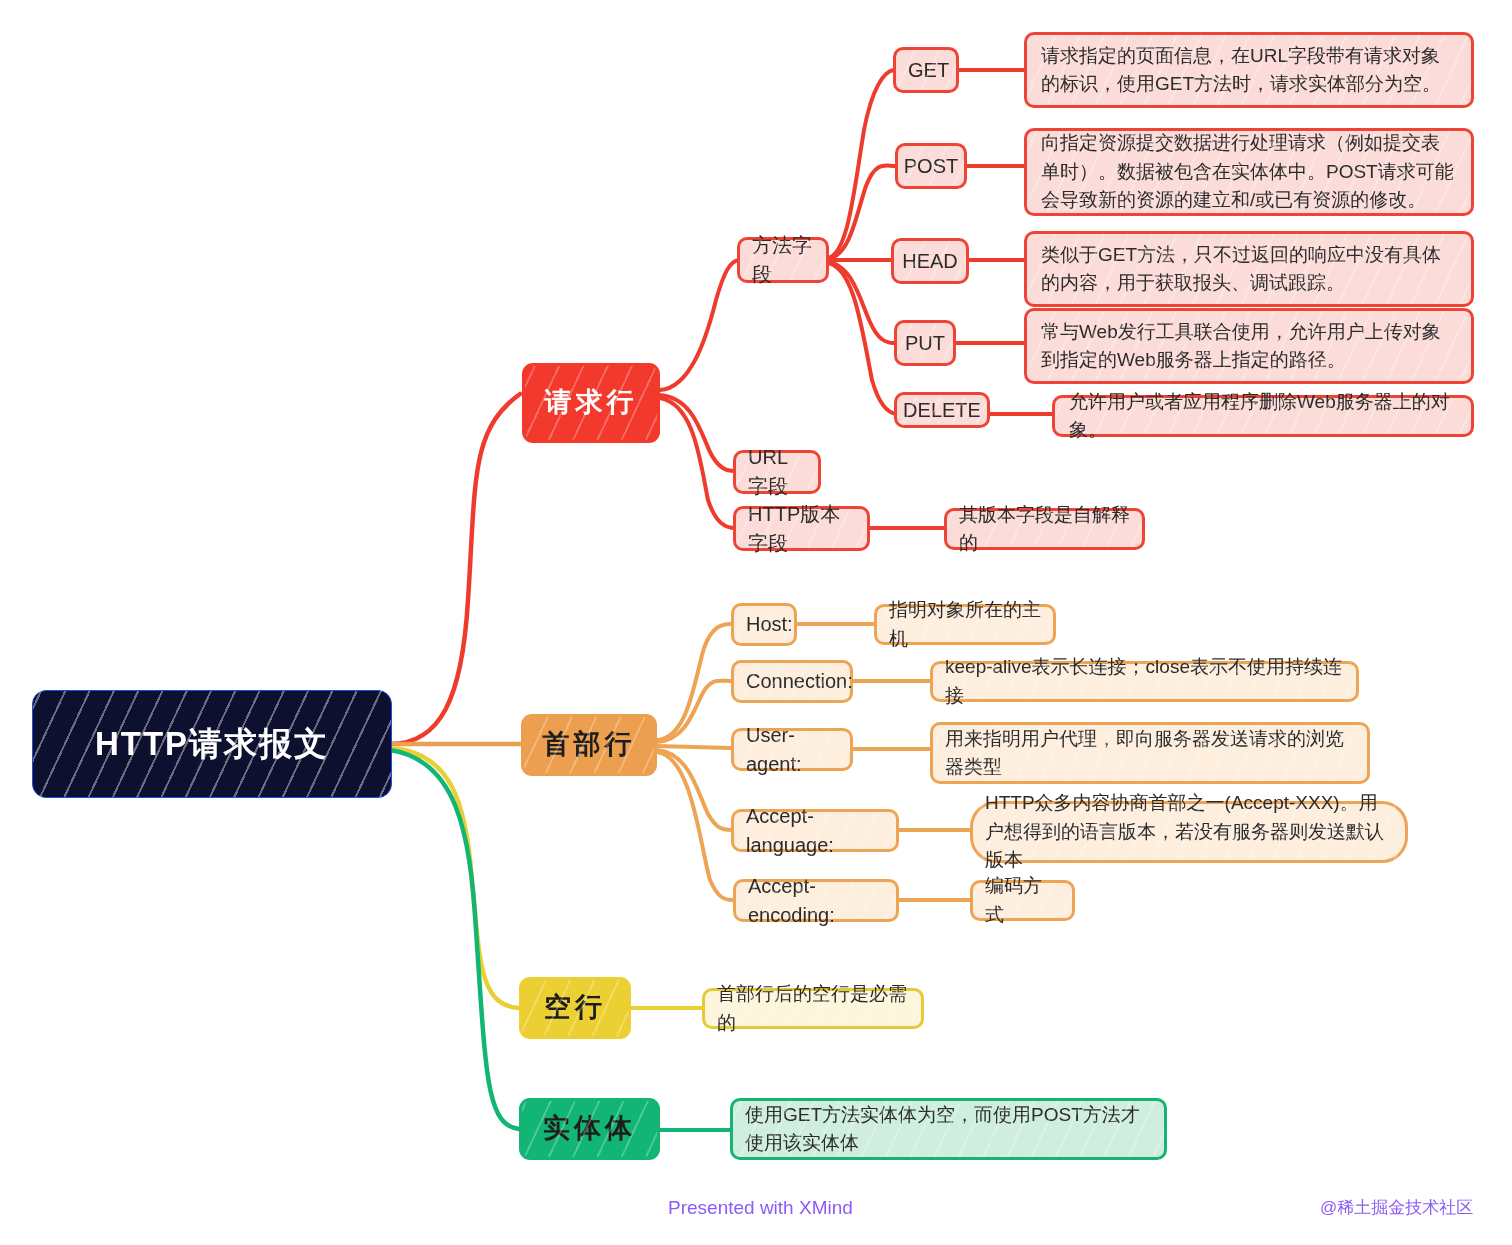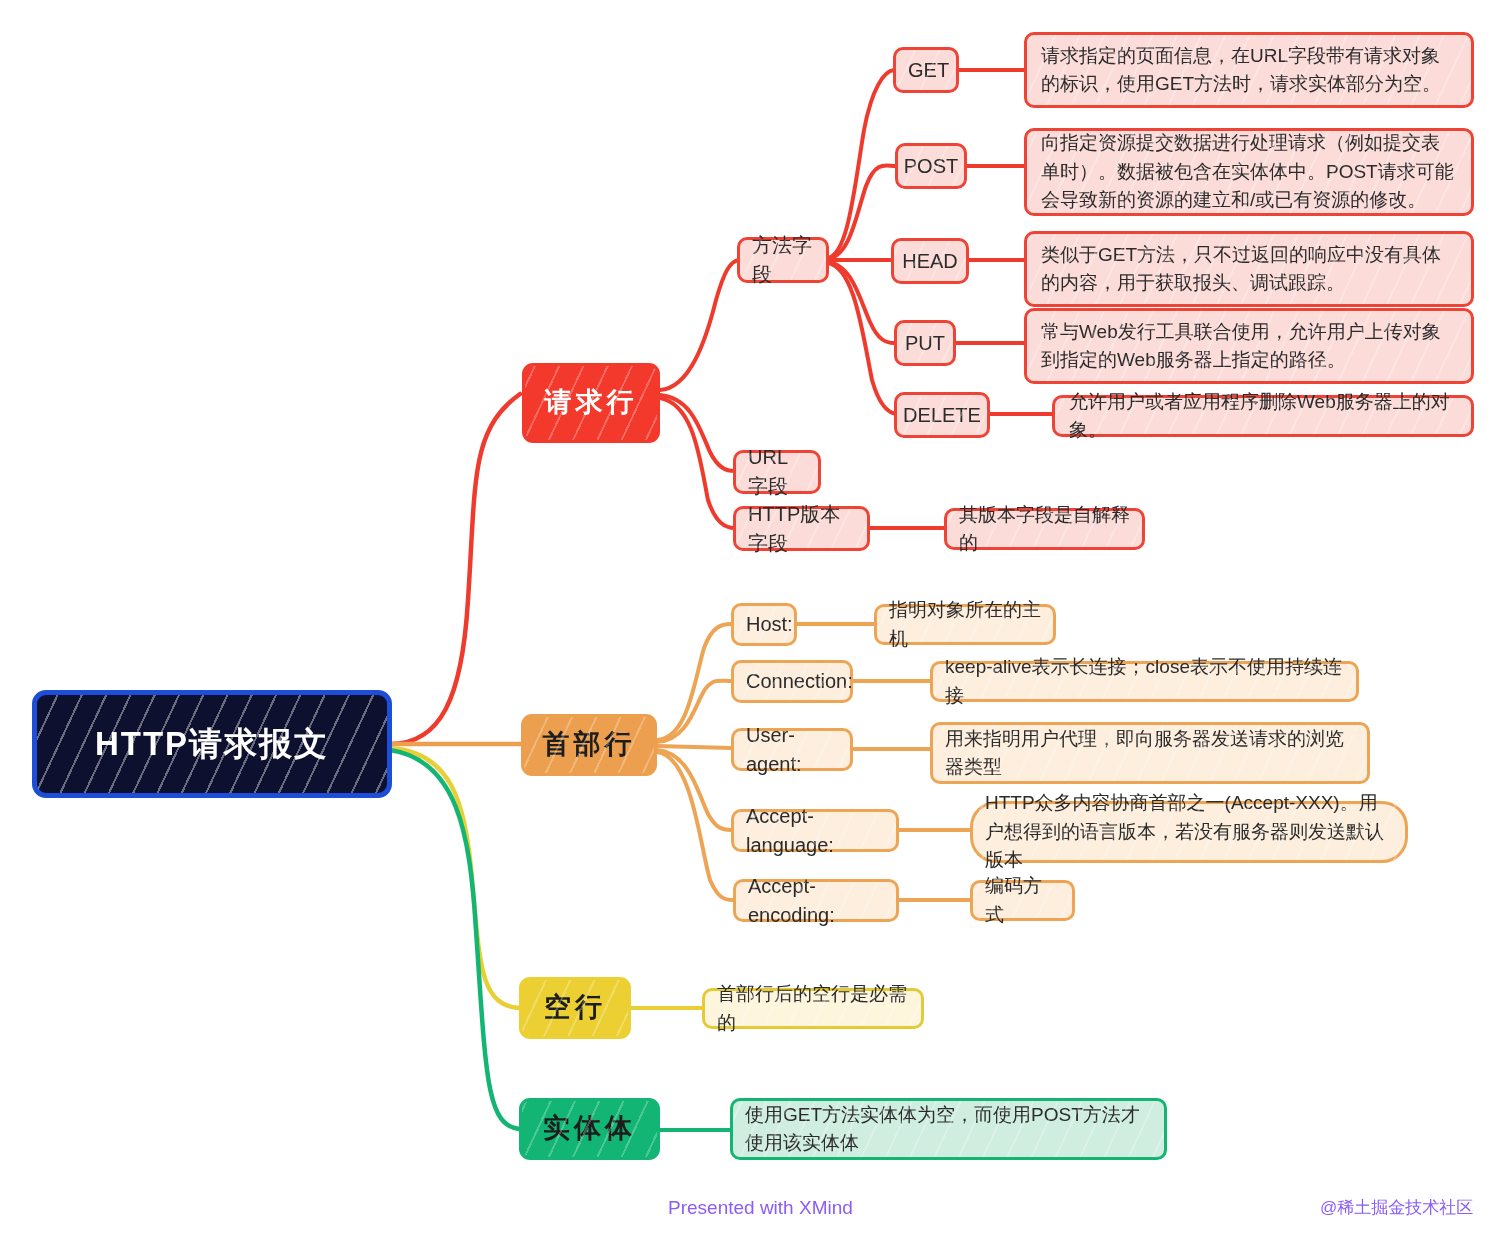--- a/index.html
+++ b/index.html
@@ -48,21 +48,21 @@
       rgba(255,255,255,0.45) 11px,
       rgba(255,255,255,0.0) 11px,
       rgba(255,255,255,0.0) 22px);
     opacity: .55;
   }
   .node.root::after { opacity: .85; }
 
   
   .root {
     background: #0e1030;
-    border: 5px solid #1d4ed8;
+    border: 1px solid #1d4ed8;
     color: #ffffff;
     font-size: 33px;
     letter-spacing: 2px;
     justify-content: center;
     border-radius: 14px;
     font-weight: 700;
   }
 
   
   .lvl1 {
@@ -200,21 +200,21 @@
     <span>类似于GET方法，只不过返回的响应中没有具体的内容，用于获取报头、调试跟踪。</span>
   </div>
 
   <div class="node pill red center-text" style="left:894px; top:320px; width:62px; height:46px; justify-content:center;">
     <span>PUT</span>
   </div>
   <div class="node pill red desc" style="left:1024px; top:308px; width:450px; height:76px; padding:8px 14px;">
     <span>常与Web发行工具联合使用，允许用户上传对象到指定的Web服务器上指定的路径。</span>
   </div>
 
-  <div class="node pill red center-text" style="left:894px; top:392px; width:96px; height:46px; justify-content:center;">
+  <div class="node pill red center-text" style="left:894px; top:392px; width:96px; height:36px; justify-content:center;">
     <span>DELETE</span>
   </div>
   <div class="node pill red desc" style="left:1052px; top:395px; width:422px; height:42px; padding:6px 14px; align-items:center;">
     <span>允许用户或者应用程序删除Web服务器上的对象。</span>
   </div>
 
   <div class="node lvl1 orange" style="left:521px; top:714px; width:136px; height:62px;">
     <span>首部行</span>
   </div>
 

